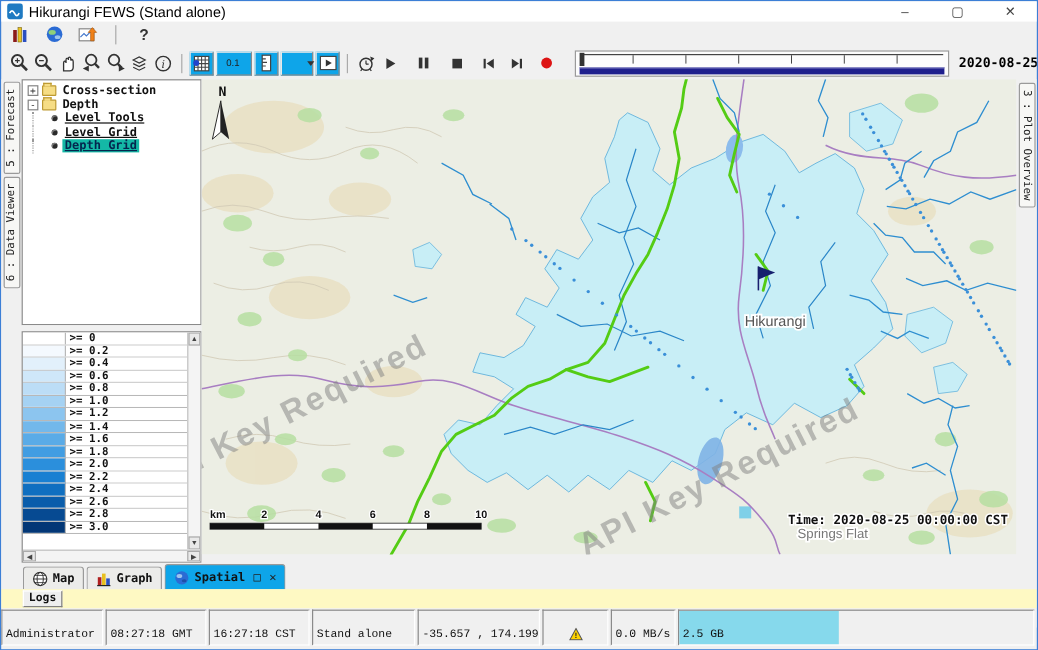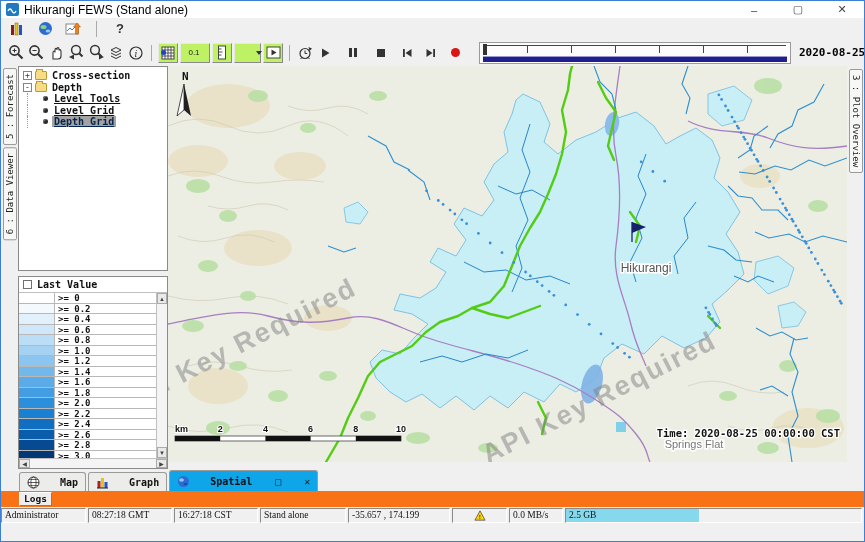--- a/index.html
+++ b/index.html
@@ -16,21 +16,21 @@
   .win-btn{width:44px;display:flex;align-items:center;justify-content:center;font-size:11px;color:#444;cursor:default;}
 
   
   .menubar{height:18px;display:flex;align-items:center;padding-left:4px;font-size:12px;flex:none;background:#f0f0f0;}
   .menu-item{padding:1px 8px;}
 
   
   .toolbar1{height:21px;display:flex;align-items:center;padding-left:6px;gap:8px;flex:none;}
   .toolbar2{height:27px;display:flex;align-items:center;padding-left:5px;flex:none;}
   .tbtn{width:20px;height:20px;display:flex;align-items:center;justify-content:center;flex:none;}
-  .raised{border:1px solid;border-color:#e8e8e8 #8a8a8a #8a8a8a #e8e8e8;background:#bef264;margin:0 1px;gap:21px;}
+  .raised{border:1px solid;border-color:#e8e8e8 #8a8a8a #8a8a8a #e8e8e8;background:#0ea5e9;margin:0 1px;gap:21px;}
   .tsep{width:1px;height:16px;background:#aaa;margin:0 5px;flex:none;}
   .glyph{font-size:11px;color:#333;line-height:1;}
   .caret{width:0;height:0;border-left:3px solid transparent;border-right:3px solid transparent;border-top:4px solid #333;margin-left:2px;}
   .interval-btn{width:30px;}
   .interval-txt{font-size:8px;color:#222;margin-left:1px;}
   .blue-dot{width:5px;height:5px;border-radius:50%;background:#2244cc;flex:none;}
   .pause-bars i{display:inline-block;width:3px;height:9px;background:#333;margin:0 1px;}
   .record-dot{width:9px;height:9px;border-radius:50%;background:#dd1414;}
 
   
@@ -51,21 +51,21 @@
   .left-panel{width:150px;flex:none;display:flex;flex-direction:column;background:#f0f0f0;}
   .tree-box{height:205px;flex:none;border:1px solid #8a8a8a;background:#fff;overflow:hidden;padding:3px 0 0 3px;}
   .tree-row{display:flex;align-items:center;height:11.5px;font-size:10px;white-space:nowrap;}
   .tree-toggle{width:9px;height:9px;border:1px solid #848484;background:#fff;font-size:8px;line-height:7px;text-align:center;color:#333;margin:0 3px 0 1px;flex:none;font-family:"DejaVu Sans Mono",monospace;}
   .folder-icon{width:12px;height:9px;background:#f6dd85;border:1px solid #bd9a33;border-radius:1px;margin-right:3px;position:relative;flex:none;}
   .folder-icon::before{content:"";position:absolute;left:0;top:-3px;width:5px;height:2px;background:#f6dd85;border:1px solid #bd9a33;border-bottom:none;}
   .tree-indent{width:16px;height:100%;border-left:1px dotted #999;margin-left:5px;flex:none;}
   .tree-bullet{width:5px;height:5px;border-radius:50%;background:#2a2a2a;margin-right:4px;flex:none;box-shadow:inset 1px 1px 0 #777;}
   .tree-label{color:#111;font-family:"DejaVu Sans Mono","Liberation Mono",monospace;font-weight:bold;padding:0 2px;}
   .tree-label.leaf{text-decoration:underline;}
-  .tree-row.selected .tree-label{background:#a3a3a3;color:#04264e;}
+  .tree-row.selected .tree-label{background:#14b8a6;color:#04264e;}
   .splitter{height:5px;flex:none;background:#f0f0f0;}
   .legend-box{flex:1;border:1px solid #8a8a8a;background:#fff;display:flex;flex-direction:column;overflow:hidden;}
   .legend-header{height:16px;flex:none;display:flex;align-items:center;gap:5px;padding-left:4px;border-bottom:1px solid #c0c0c0;}
   .checkbox{width:9px;height:9px;border:1px solid #707070;background:#fff;flex:none;}
   .legend-title{font-size:10px;font-weight:bold;color:#111;}
   .legend-body{flex:1;display:flex;overflow:hidden;}
   .legend-rows{flex:1;overflow:hidden;}
   .legend-row{display:flex;height:10.5px;flex:none;border-bottom:1px solid #b8b8b8;}
   .legend-swatch{width:36px;flex:none;border-right:1px solid #b8b8b8;}
   .legend-label{flex:1;font-size:9px;font-weight:bold;color:#111;font-family:"DejaVu Sans Mono",monospace;padding-left:3px;line-height:10px;background:#fff;}
@@ -73,29 +73,29 @@
   .scroll-btn{height:11px;background:#e9e9e9;border:1px solid #aaa;font-size:6px;color:#444;display:flex;align-items:center;justify-content:center;}
   .hscroll{height:10px;flex:none;background:#f4f4f4;border-top:1px solid #c0c0c0;display:flex;justify-content:space-between;}
   .hscroll .scroll-btn{height:100%;width:11px;}
 
   
   .map-area{flex:1;position:relative;background:#f0f0f0;}
   .map-area svg{display:block;}
 
   
   .tabbar{height:22px;flex:none;display:flex;align-items:flex-end;padding-left:18px;gap:2px;background:#f0f0f0;}
-  .btab{height:19px;border:1px solid #9a9a9a;border-bottom:none;border-radius:3px 3px 0 0;background:#ececea;display:flex;align-items:center;gap:20px;padding:0 7px;font-size:10px;font-weight:bold;color:#111;font-family:"DejaVu Sans Mono",monospace;}
+  .btab{height:19px;border:1px solid #9a9a9a;border-bottom:none;border-radius:3px 3px 0 0;background:#ececea;display:flex;align-items:center;gap:4px;padding:0 7px;font-size:10px;font-weight:bold;color:#111;font-family:"DejaVu Sans Mono",monospace;}
   .btab.active{height:21px;background:#0ea5e9;}
   .tab-ctl{font-size:10px;font-weight:bold;color:#222;margin-left:3px;}
-  .logsrow{height:16px;flex:none;display:flex;align-items:center;padding-left:18px;background:#f97316;}
+  .logsrow{height:16px;flex:none;display:flex;align-items:center;padding-left:18px;background:#fef9c3;}
   .logs-btn{height:14px;border:1px solid;border-color:#fff #808080 #808080 #fff;background:#eee;font-size:9.5px;font-weight:bold;font-family:"DejaVu Sans Mono",monospace;padding:0 4px;line-height:12px;color:#111;}
 
   
   .statusbar{height:16px;flex:none;display:flex;align-items:stretch;background:#f0f0f0;padding-top:1px;}
-  .scell{border:1px solid;border-color:#8a8a8a #fff #fff #8a8a8a;font-size:9.5px;font-family:Liberation Serif, serif;color:#111;padding:1px 3px;white-space:nowrap;overflow:hidden;margin-right:2px;flex:none;position:relative;}
+  .scell{border:1px solid;border-color:#8a8a8a #fff #fff #8a8a8a;font-size:9.5px;font-family:Liberation Mono, monospace;color:#111;padding:14px 3px;white-space:nowrap;overflow:hidden;margin-right:2px;flex:none;position:relative;}
   .scell.center{text-align:center;}
   .mem-fill{position:absolute;left:0;top:0;bottom:0;width:45%;background:#86d9ec;}
   .mem-text{position:relative;}
 </style>
 </head>
 <body>
 
 <div class="window">
 
   <div class="titlebar">
@@ -299,24 +299,20 @@
             <span class="tree-label leaf">Level Grid</span>
           </div>
           <div class="tree-row selected">
             <span class="tree-indent"></span>
             <span class="tree-bullet"></span>
             <span class="tree-label leaf">Depth Grid</span>
           </div>
         </div>
       <div class="splitter"></div>
       <div class="legend-box">
-        <div class="legend-header">
-          <span class="checkbox"></span>
-          <span class="legend-title mono">Last Value</span>
-        </div>
         <div class="legend-body">
           <div class="legend-rows">
               <div class="legend-row">
                 <span class="legend-swatch" style="background: rgb(255, 255, 255);"></span>
                 <span class="legend-label">&gt;= 0</span>
               </div>
               <div class="legend-row">
                 <span class="legend-swatch" style="background: rgb(244, 249, 254);"></span>
                 <span class="legend-label">&gt;= 0.2</span>
               </div>

